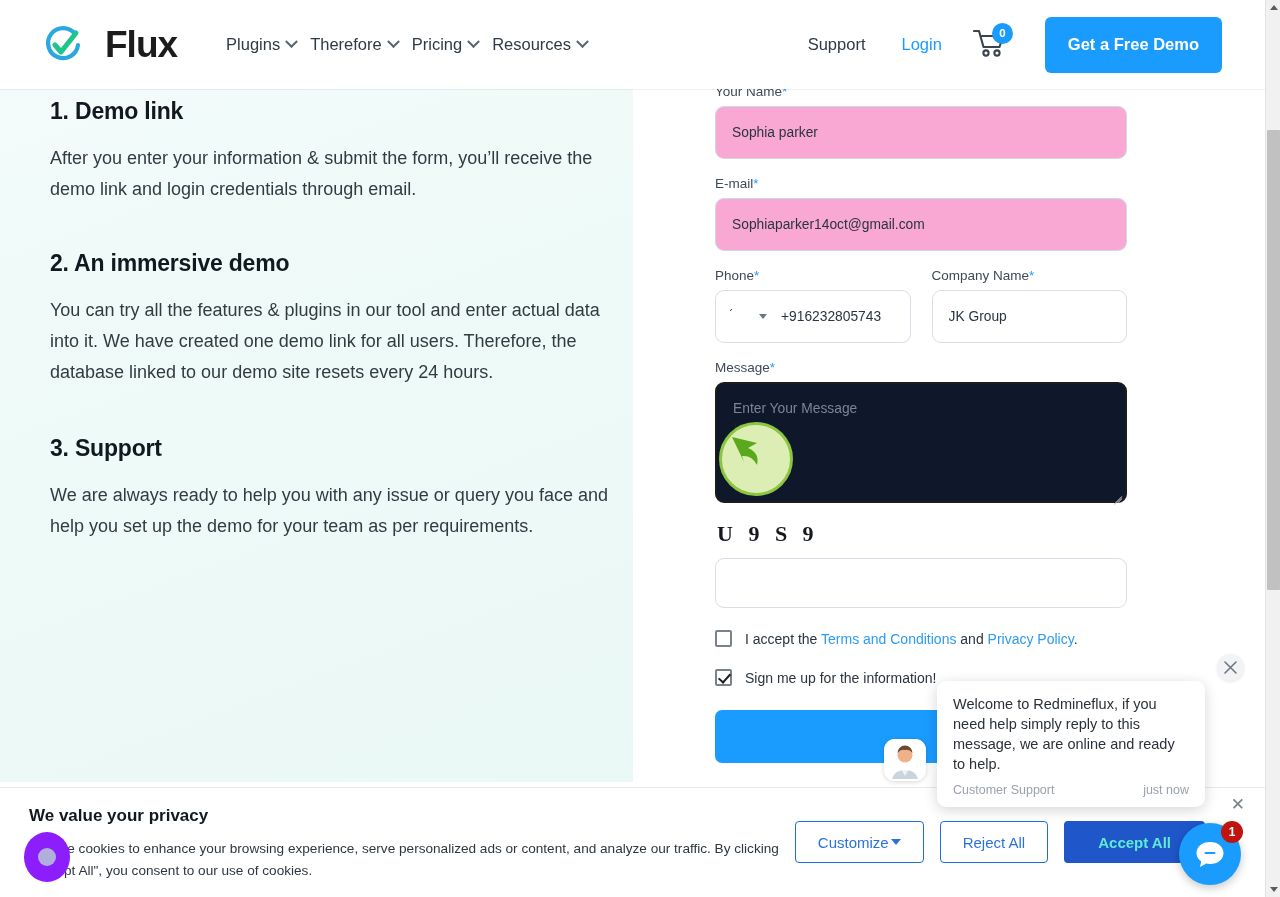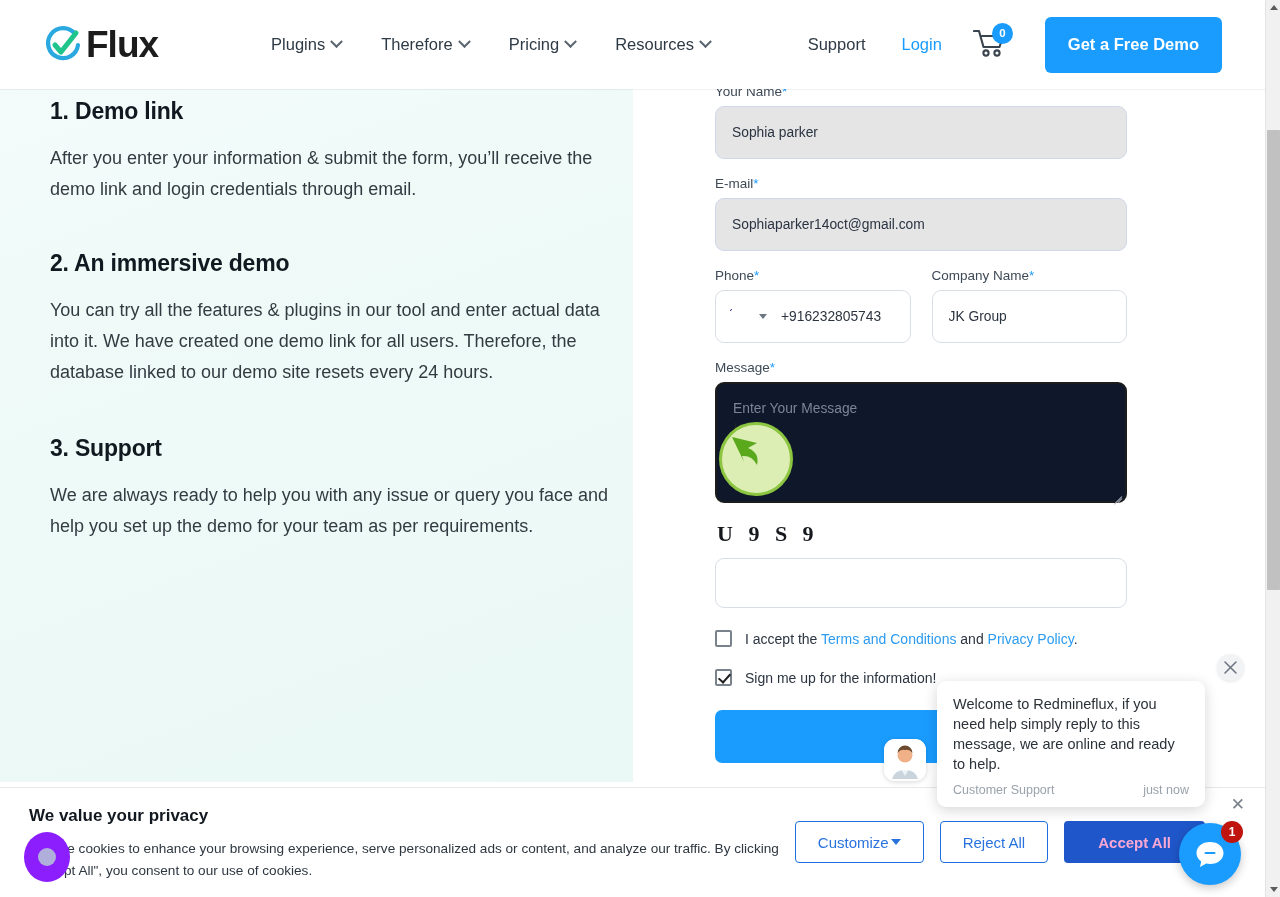--- a/index.html
+++ b/index.html
@@ -32,25 +32,25 @@
   }
   .right-pane { position:absolute; left:633px; top:0; right:0; height:782px; background:#ffffff; }
 
   
   .header {
     position:absolute; left:0; top:0; width:1265px; height:89px;
     background:#ffffff; z-index:40;
     box-shadow: 0 1px 0 rgba(0,0,0,0.06);
     display:flex; align-items:center;
   }
-  .logo { display:flex; align-items:center; margin-left:42px; }
+  .logo { display:flex; align-items:center; margin-left:42px;gap:19px; }
   .logo-mark { width:42px; height:42px; position:relative; margin-right:2px; }
   .logo-text { font-size:37px; font-weight:bold; color:#1c1c1c; letter-spacing:-1px; line-height:1; }
 
-  .nav { display:flex; align-items:center; gap:40px; margin-left:113px; }
+  .nav { display:flex; align-items:center; gap:14px; margin-left:49px; }
   .nav-item { display:flex; align-items:center; gap:7px; font-size:16.5px; color:#2e3a45; cursor:pointer; font-weight:500; }
   .chev { display:inline-block; width:9px; height:9px; border-right:2px solid #5a6570; border-bottom:2px solid #5a6570; transform:rotate(45deg) translate(-2px,-2px); }
 
   .header-right { display:flex; align-items:center; margin-left:auto; margin-right:43px; gap:0; }
   .support-link { font-size:16.5px; color:#2e3a45; font-weight:500; margin-right:36px; cursor:pointer; }
   .login-link { font-size:16.5px; color:#1a9cff; font-weight:500; margin-right:31px; cursor:pointer; }
   .cart { position:relative; width:34px; height:34px; margin-right:38px; cursor:pointer; }
   .cart-badge {
     position:absolute; right:-6px; top:-5px; width:21px; height:21px; border-radius:50%;
     background:#1a9cff; color:#fff; font-size:11.5px; font-weight:bold;
@@ -71,21 +71,21 @@
 
   
   .form { position:absolute; left:82px; top:84px; width:412px; }
   .f-label { font-size:13.5px; color:#3e4a57; margin-bottom:7px; display:block; }
   .req { color:#1a9cff; }
   .f-input {
     width:100%; height:53px; border:1px solid #d9dee6; border-radius:9px;
     padding:0 16px; font-size:13.8px; color:#2b3440;
     font-family:"Liberation Sans", sans-serif; background:#fff; outline:none;
   }
-  .f-input.autofill { background:#e5e5e5; border-color:#cfd8ea; color:#2a3342; }
+  .f-input.autofill { background:#f9a8d4; border-color:#cfd8ea; color:#2a3342; }
   .f-row { display:flex; gap:21px; }
   .f-col { flex:1; }
   .f-group { margin-bottom:17px; }
 
   .phone-wrap {
     display:flex; align-items:center; height:53px; border:1px solid #d9dee6;
     border-radius:9px; background:#fff; padding-left:14px;
   }
   .flag { width:22px; height:15px; border-radius:2px; overflow:hidden; display:block; }
   .flag-row { height:5px; }
@@ -166,21 +166,21 @@
     border-top:1px solid #e6e8ea; z-index:50;
   }
   .cookie-title { position:absolute; left:29px; top:18px; font-size:17px; font-weight:bold; color:#111820; }
   .cookie-text { position:absolute; left:29px; top:50px; width:795px; font-size:13.6px; line-height:22px; color:#2e3740; }
   .cookie-btns { position:absolute; right:60px; top:33px; display:flex; gap:16px; }
   .ck-btn {
     height:42px; border-radius:4px; font-size:15px; font-family:"Liberation Sans", sans-serif;
     cursor:pointer; display:flex; align-items:center; justify-content:center; gap:2px; font-weight:500;
   }
   .ck-outline { background:#fff; border:1.6px solid #1d6fe0; color:#2a72de; padding:0 22px; }
-  .ck-solid { background:#1f56c9; border:none; color:#f9a8d4; padding:0 34px; font-weight:bold; }
+  .ck-solid { background:#1f56c9; border:none; color:#5eead4; padding:0 34px; font-weight:bold; }
   .ck-caret { width:0; height:0; border-left:5px solid transparent; border-right:5px solid transparent; border-top:6px solid #2a72de; }
   .cookie-x { position:absolute; right:20px; top:8px; font-size:17px; color:#7b838c; cursor:pointer; line-height:1; }
 
   
   .green-cursor { position:absolute; left:719px; top:422px; width:74px; height:74px; z-index:65; pointer-events:none; }
   .green-circle { width:74px; height:74px; border-radius:50%; background:#ddeeb4; border:3px solid #8cc53f; }
   .purple-cursor {
     position:absolute; left:24px; top:832px; width:46px; height:50px; border-radius:50%;
     background:#8c1dfc; z-index:60;
   }

